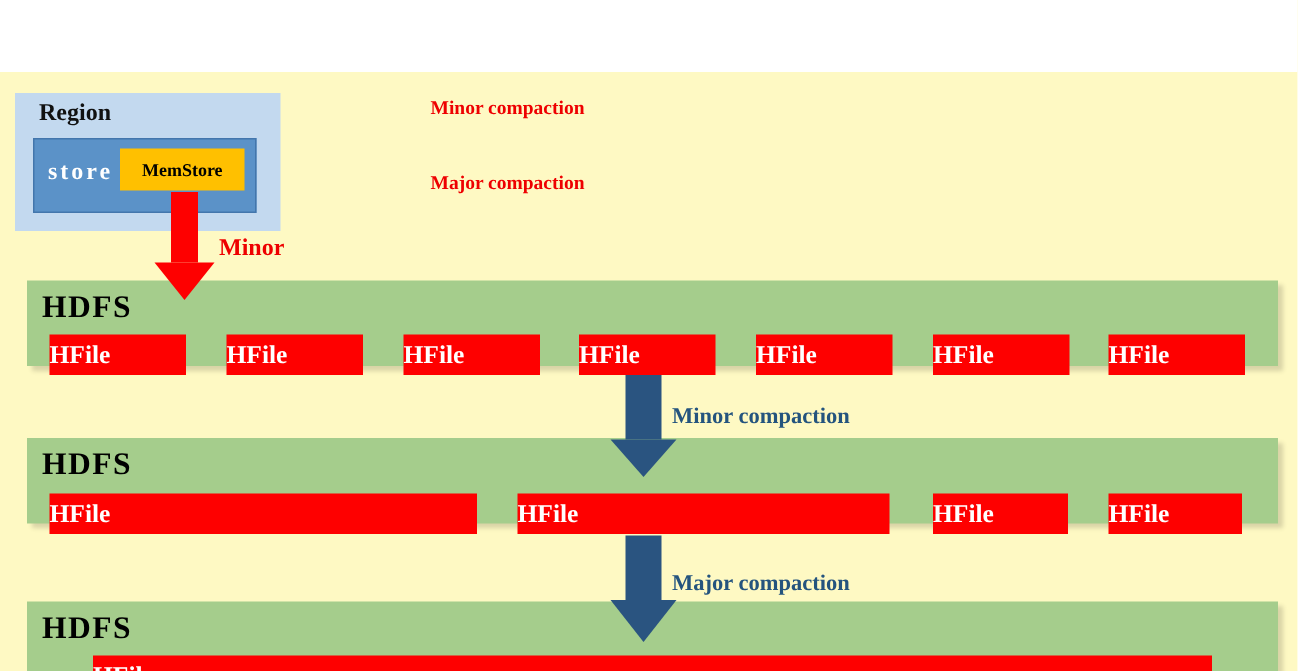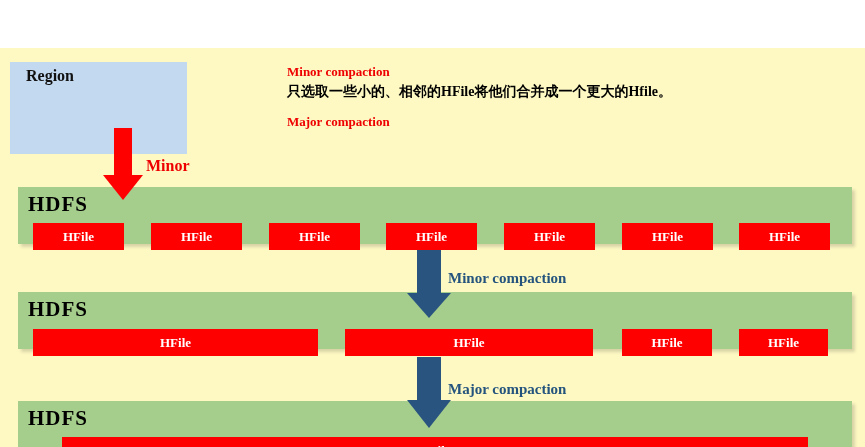--- a/index.html
+++ b/index.html
@@ -18,21 +18,21 @@
   .legend-title{position:absolute;left:287px;color:#EE0000;font-weight:bold;font-size:13px;white-space:nowrap;}
   .legend-desc{position:absolute;left:287px;color:#000000;font-weight:bold;font-size:14px;white-space:nowrap;}
   .lg1{top:16px}.lg2{top:35px}.lg3{top:66px}.lg4{top:85px}
 
   
   .band{position:absolute;left:18px;width:834px;height:57px;background:#A5CD8C;
         box-shadow:3px 3px 3px rgba(0,0,0,0.15);}
   .band1{top:139px}.band2{top:244px}.band3{top:353px}
   .hdfs{position:absolute;left:10px;top:5px;font-size:21px;font-weight:bold;color:#000;letter-spacing:1px;}
   .hfile{position:absolute;top:36px;height:27px;line-height:27px;background:#FE0000;
-         color:#fff;font-weight:bold;font-size:13px;text-align:center;}
+         color:#fff;font-weight:bold;font-size:17px;}
   .b1f1{left:15px;width:91px}.b1f2{left:133px;width:91px}.b1f3{left:251px;width:91px}
   .b1f4{left:368px;width:91px}.b1f5{left:486px;width:91px}.b1f6{left:604px;width:91px}
   .b1f7{left:721px;width:91px}
   .b2f1{top:37px;left:15px;width:285px}.b2f2{top:37px;left:327px;width:248px}
   .b2f3{top:37px;left:604px;width:90px}.b2f4{top:37px;left:721px;width:89px}
   .b3f1{left:44px;width:746px;height:28px;line-height:28px}
 
   
   .shaft{position:absolute;z-index:6;}
   .head{position:absolute;z-index:6;width:0;height:0;}
@@ -52,28 +52,31 @@
   .watermark{position:absolute;left:645px;top:438px;width:210px;height:7px;opacity:.45;
              background:repeating-linear-gradient(90deg, rgba(150,150,150,.5) 0 14px, transparent 14px 23px);}
 </style>
 </head>
 <body>
 
 <div class="stage">
 
   <div class="region-box">
     <div class="region-title">Region</div>
+    <div class="store-box">
+      <span class="store-label">store</span>
+      <div class="memstore-box">MemStore</div>
+    </div>
   </div>
 
   <div class="shaft flush-shaft"></div>
   <div class="head flush-head"></div>
   <div class="flush-label">Minor</div>
 
   <div class="legend-title lg1">Minor compaction</div>
-  <div class="legend-desc lg2">只选取一些小的、相邻的HFile将他们合并成一个更大的Hfile。</div>
   <div class="legend-title lg3">Major compaction</div>
 
   <div class="band band1">
     <div class="hdfs">HDFS</div>
     <div class="hfile b1f1">HFile</div>
     <div class="hfile b1f2">HFile</div>
     <div class="hfile b1f3">HFile</div>
     <div class="hfile b1f4">HFile</div>
     <div class="hfile b1f5">HFile</div>
     <div class="hfile b1f6">HFile</div>

